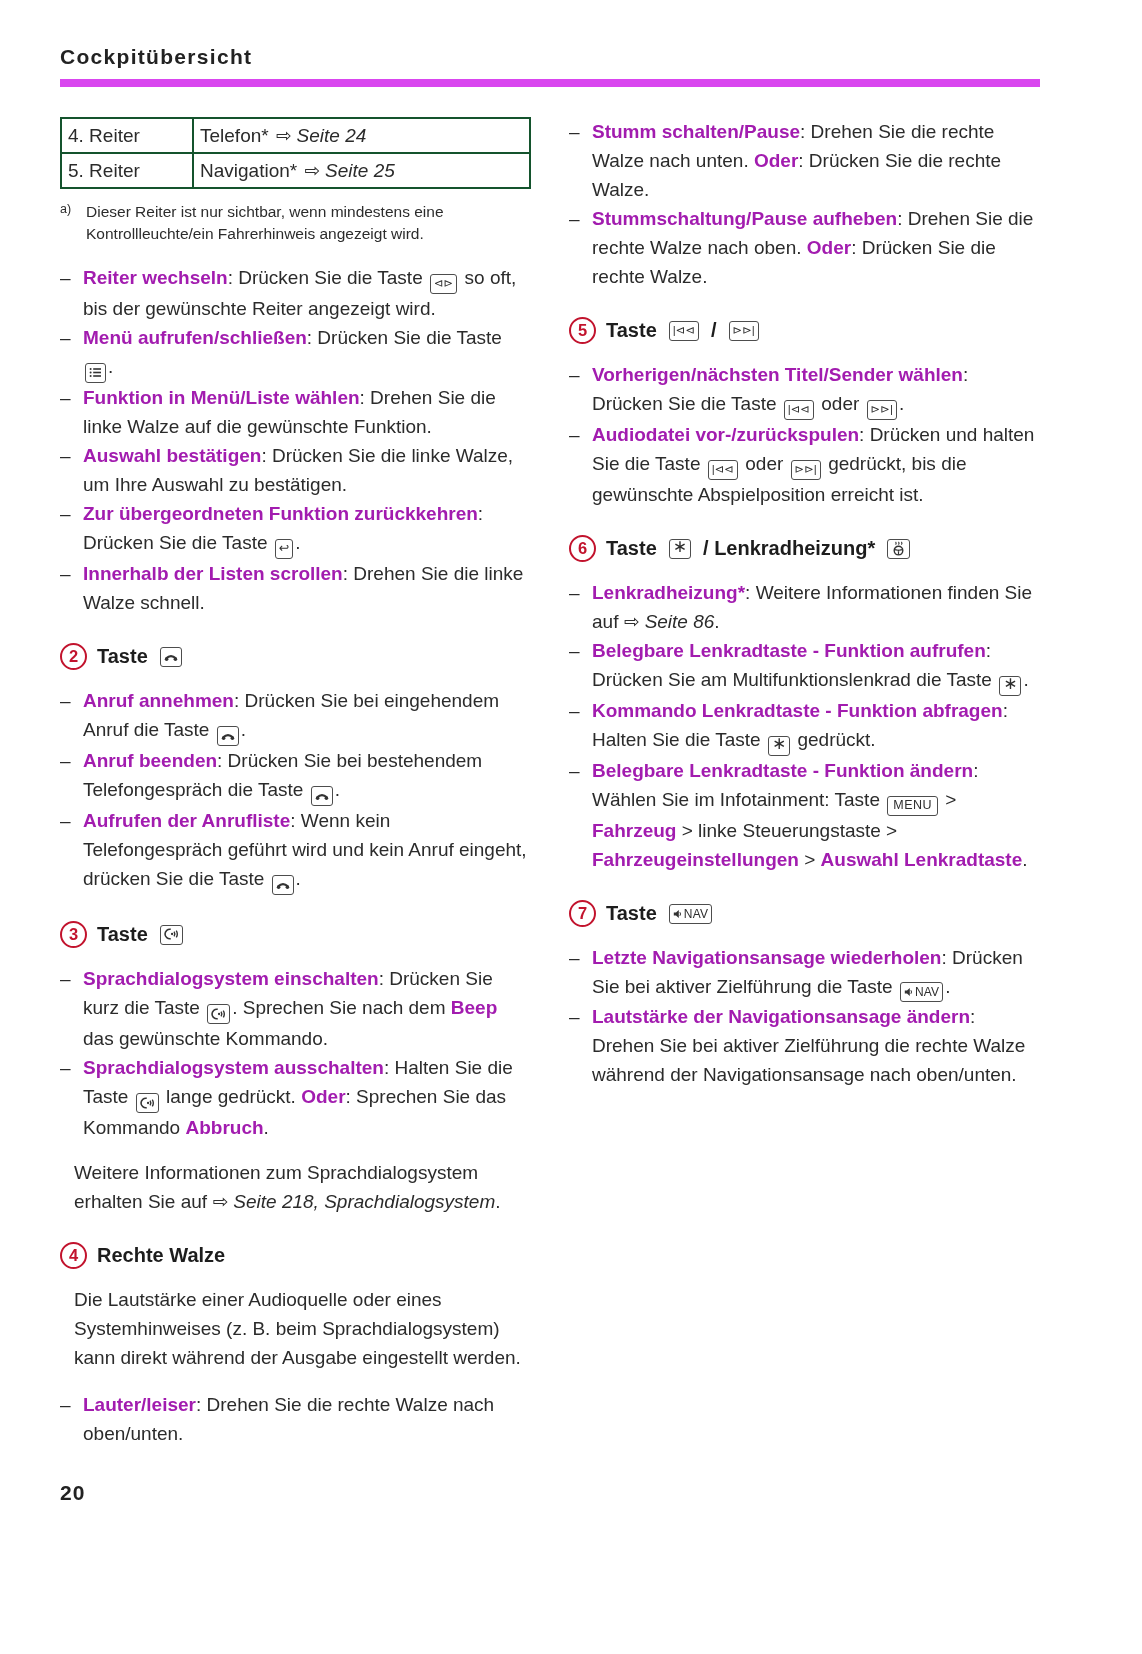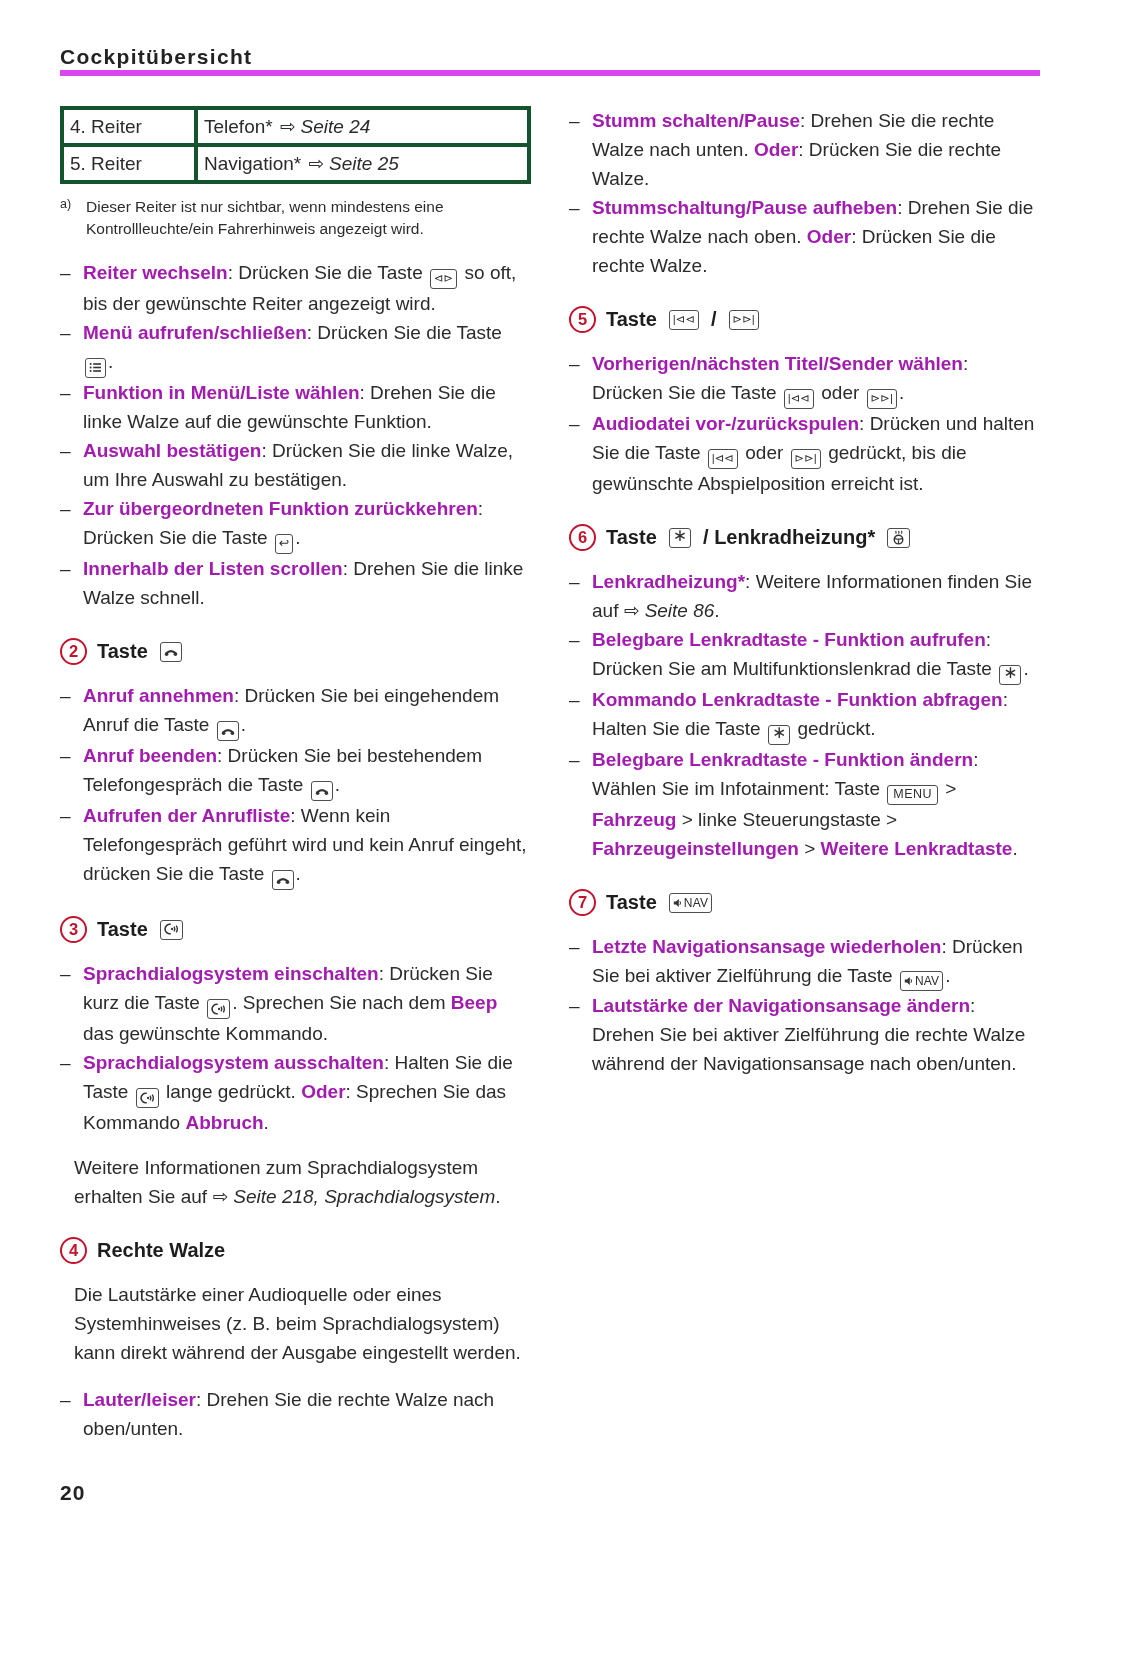--- a/index.html
+++ b/index.html
@@ -2,27 +2,27 @@
 <html lang="de"><head>
 <meta charset="utf-8">
 <style>
   html,body{margin:0;padding:0;background:#e8e8e8;}
   .page{
     position:relative;width:1142px;height:1654px;background:#ffffff;
     box-sizing:border-box;padding:44px 102px 0 60px;
     font-family:"Liberation Sans","DejaVu Sans",sans-serif;
     color:#2b2b2b;font-size:19px;line-height:29px;
   }
-  header{border-bottom:6px solid #d946ef;}
+  header{border-bottom:8px solid #d946ef;padding-bottom:9px;}
   h1{margin:0;font-size:21px;line-height:26px;font-weight:700;letter-spacing:1.3px;color:#222;}
   .cols{display:flex;gap:38px;margin-top:30px;}
   .col{width:471px;box-sizing:border-box;}
   
   table.tabs{border-collapse:collapse;width:100%;margin:0;}
-  table.tabs td{border:4px solid #14532d;padding:2px 6px;line-height:29px;vertical-align:middle;}
+  table.tabs td{border:2px solid #14532d;padding:2px 6px;line-height:29px;vertical-align:middle;}
   table.tabs td.c1{width:118px;}
   .ref{font-style:italic;}
   .arrow{margin:0 5px 0 7px;font-style:normal;color:#2e2e2e;}
   
   .footnote{display:flex;margin-top:12px;font-size:15.5px;line-height:22px;color:#2c2c2c;}
   .fn-marker{flex:0 0 26px;font-size:12.5px;vertical-align:super;position:relative;top:-3px;}
   .fn-text{flex:1;}
   
   ul.bullets{list-style:none;margin:18px 0 0 0;padding:0;}
   ul.bullets.first{margin-top:0;}
@@ -201,21 +201,21 @@
               <line x1="7.5" y1="10.6" x2="7.5" y2="13.8" stroke="#333" stroke-width="1.2"></line>
               <line x1="6.6" y1="9.2" x2="3.4" y2="8.6" stroke="#333" stroke-width="1.2"></line>
               <line x1="8.4" y1="9.2" x2="11.6" y2="8.6" stroke="#333" stroke-width="1.2"></line>
             </svg></span>
       </h2>
 
       <ul class="bullets first">
         <li><span class="dash">–</span><b>Lenkradheizung*</b><span>: Weitere Informationen finden Sie auf </span><span class="arrow" style="margin-left:0">⇨</span><span class="ref">Seite 86</span><span>.</span></li>
         <li><span class="dash">–</span><b>Belegbare Lenkradtaste - Funktion aufrufen</b><span>: Drücken Sie am Multifunktionslenkrad die Taste </span><span class="key k-star"><span>∗</span></span><span>.</span></li>
         <li><span class="dash">–</span><b>Kommando Lenkradtaste - Funktion abfragen</b><span>: Halten Sie die Taste </span><span class="key k-star"><span>∗</span></span><span> gedrückt.</span></li>
-        <li><span class="dash">–</span><b>Belegbare Lenkradtaste - Funktion ändern</b><span>: Wählen Sie im Infotainment: Taste </span><span class="key k-word"><span>MENU</span></span><span> &gt; </span><b>Fahrzeug</b><span> &gt; linke Steuerungstaste &gt; </span><b>Fahrzeugeinstellungen</b><span> &gt; </span><b>Weitere Lenkradtaste</b><span>.</span></li>
+        <li><span class="dash">–</span><b>Belegbare Lenkradtaste - Funktion ändern</b><span>: Wählen Sie im Infotainment: Taste </span><span class="key k-word"><span>MENU</span></span><span> &gt; </span><b>Fahrzeug</b><span> &gt; linke Steuerungstaste &gt; </span><b>Fahrzeugeinstellungen</b><span> &gt; </span><b>Auswahl Lenkradtaste</b><span>.</span></li>
       </ul>
 
       <h2 class="numh">
         <span class="circ">7</span>
         <span>Taste</span>
         <span class="key k-nav">
             <svg width="9" height="10" viewBox="0 0 9 10">
               <path d="M0.8 3.4 H3 L5.8 0.9 V9.1 L3 6.6 H0.8 Z" fill="#333"></path>
               <path d="M6.9 3.2 Q8.2 5 6.9 6.8" fill="none" stroke="#333" stroke-width="1"></path>
             </svg>

